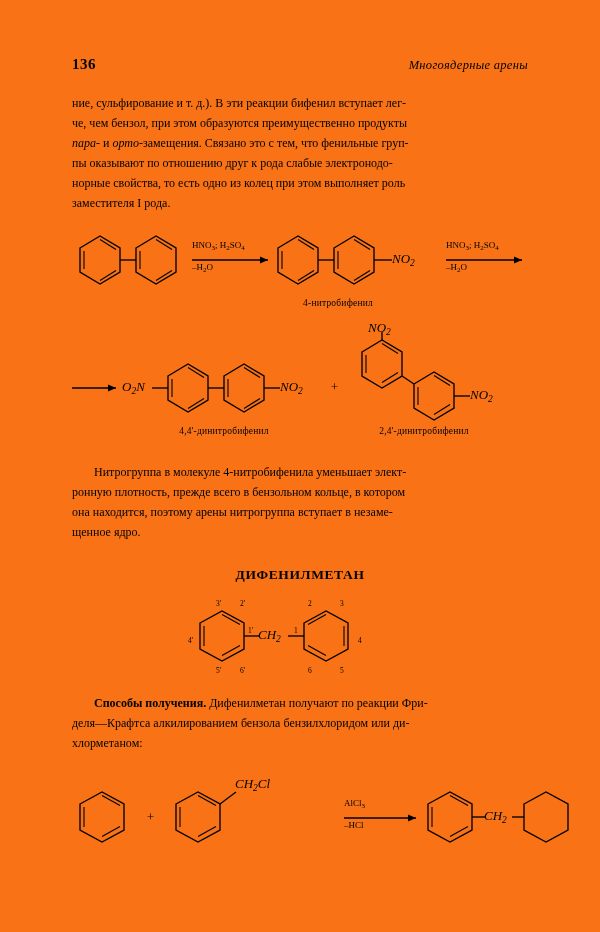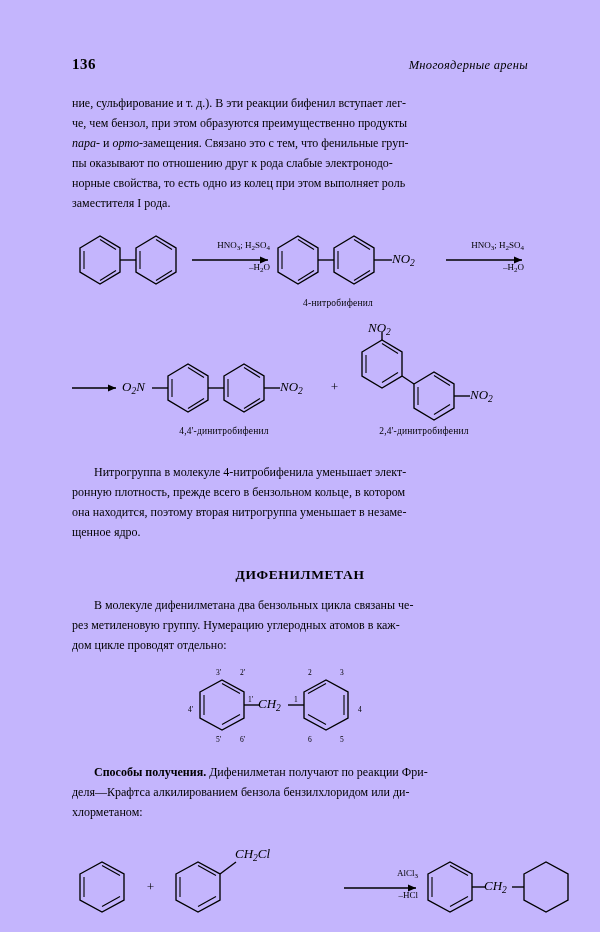--- a/index.html
+++ b/index.html
@@ -11,21 +11,21 @@
     width: 600px;
     height: 932px;
     font-family: "Liberation Serif", serif;
     color: #000;
     overflow: hidden;
   }
   .page {
     position: relative;
     width: 600px;
     height: 932px;
-    background: #c4b5fd;
+    background: #f97316;
   }
   .content {
     position: absolute;
     left: 72px;
     top: 56px;
     width: 456px;
   }
   
   .page-header {
     display: flex;
@@ -71,21 +71,21 @@
     margin: 12px 0 6px 0;
   }
   .caption {
     font-size: 9.5px;
     text-align: center;
     letter-spacing: 0.2px;
   }
   .reagent {
     font-size: 9px;
     line-height: 1.25;
-    text-align: right;
+    text-align: left;
     white-space: nowrap;
   }
   .reagent .sub { font-size: 7px; vertical-align: -2px; }
   .formula {
     font-size: 13px;
     white-space: nowrap;
     font-style: italic;
   }
   .formula .sub { font-size: 9.5px; vertical-align: -3px; }
   svg { overflow: visible; }
@@ -239,31 +239,26 @@
         <span>4,4'-динитробифенил</span>
       </div>
       <div class="caption" style="position:absolute; left:272px; top:96px; width:160px;">
         <span>2,4'-динитробифенил</span>
       </div>
     </div>
 
     <div style="margin-top:6px;">
       <p class="body indent">Нитрогруппа в молекуле 4-нитробифенила уменьшает элект-</p>
       <p class="body">ронную плотность, прежде всего в бензольном кольце, в котором</p>
-      <p class="body">она находится, поэтому вторая нитрогруппа уменьшает в незаме-</p>
+      <p class="body">она находится, поэтому арены нитрогруппа вступает в незаме-</p>
       <p class="body">щенное ядро.</p>
     </div>
 
     <h2 class="section-title">ДИФЕНИЛМЕТАН</h2>
 
-    <div>
-      <p class="body indent">В молекуле дифенилметана два бензольных цикла связаны че-</p>
-      <p class="body">рез метиленовую группу. Нумерацию углеродных атомов в каж-</p>
-      <p class="body">дом цикле проводят отдельно:</p>
-    </div>
 
     <div class="scheme" style="height:86px;">
       <svg width="456" height="86" viewBox="0 0 456 86">
         <g>
 
           <polygon class="ln" points="128,26 150,14 172,26 172,52 150,64 128,52"></polygon>
           <polyline class="ln-thin" points="132,29 132,49"></polyline>
           <polyline class="ln-thin" points="150,17.5 168,27.5"></polyline>
           <polyline class="ln-thin" points="168,48.5 150,58.5"></polyline>
 

